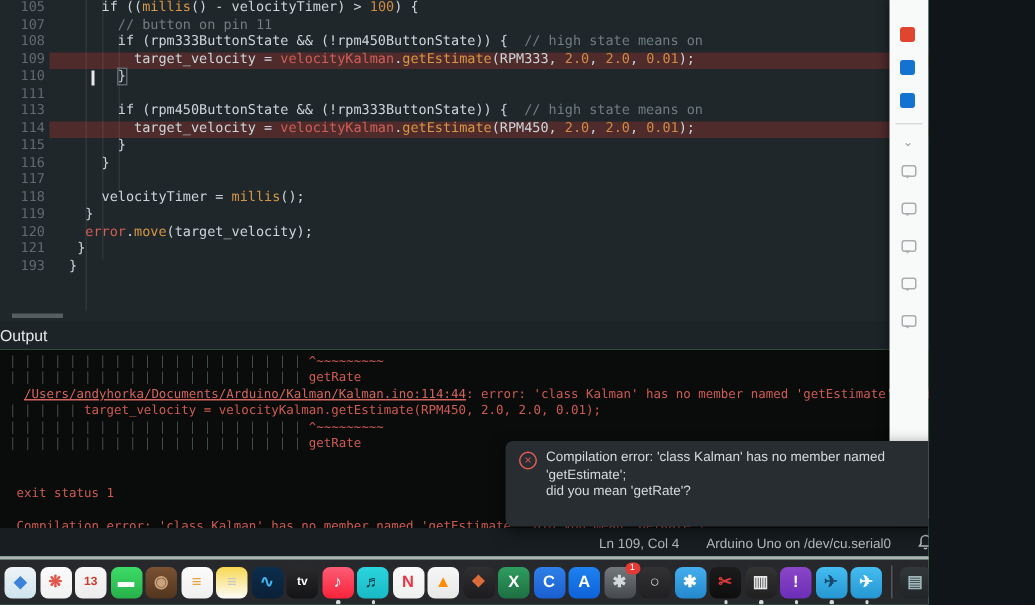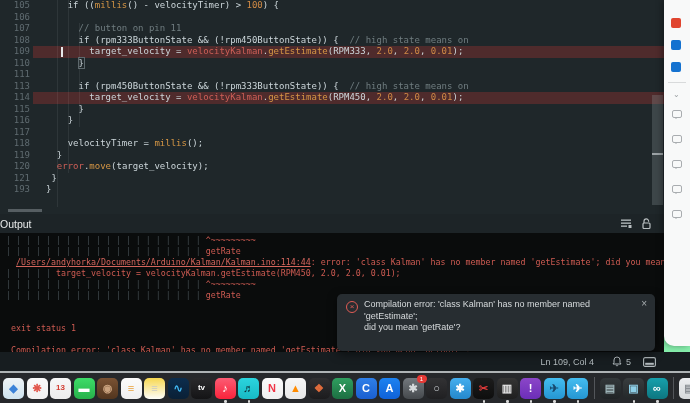--- a/index.html
+++ b/index.html
@@ -1,16 +1,16 @@
 <!DOCTYPE html>
 <html><head>
 <meta charset="utf-8">
 <style>
   html,body{margin:0;padding:0;background:#10151a;}
-  .screen{position:relative;width:690px;height:403px;overflow:hidden;background:#86efac;
+  .screen{position:relative;width:619px;height:403px;overflow:hidden;background:#86efac;
           font-family:"Liberation Sans",sans-serif;}
   
   .editor{position:absolute;left:0;top:0;width:664px;height:214px;background:#1f272a;overflow:hidden;}
   .crow{position:relative;height:11.5px;line-height:11.5px;white-space:pre;
         font-family:"DejaVu Sans Mono",monospace;font-size:9px;}
   .crow.hl::after{content:'';position:absolute;left:33px;right:0;top:0;bottom:0;background:#4f2b2c;z-index:0;}
   .ln{position:relative;z-index:1;display:inline-block;width:30px;text-align:right;color:#5f6b70;}
   .code{position:relative;z-index:1;display:inline-block;padding-left:16px;color:#ccd6da;}
   .tok-d{color:#ccd6da}.tok-c{color:#707d80}.tok-fn{color:#d79745}.tok-num{color:#d08a45}
   .tok-obj{color:#ce5f57}
@@ -68,21 +68,20 @@
   svg{display:block;}
 </style>
 </head>
 <body>
 
 <div class="screen">
 
   <div class="editor">
     <div>
         <div class="crow"><span class="ln">105</span><span class="code"><span class="tok-d">    if ((</span><span class="tok-fn">millis</span><span class="tok-d">() - velocityTimer) &gt; </span><span class="tok-num">100</span><span class="tok-d">) {</span></span></div>
-        <div class="crow"><span class="ln">106</span><span class="code"></span></div>
         <div class="crow"><span class="ln">107</span><span class="code"><span class="tok-c">      // button on pin 11</span></span></div>
         <div class="crow"><span class="ln">108</span><span class="code"><span class="tok-d">      if (rpm333ButtonState &amp;&amp; (!rpm450ButtonState)) {  </span><span class="tok-c">// high state means on</span></span></div>
         <div class="crow hl"><span class="ln">109</span><span class="code"><span class="tok-d">        target_velocity = </span><span class="tok-obj">velocityKalman</span><span class="tok-d">.</span><span class="tok-fn">getEstimate</span><span class="tok-d">(RPM333, </span><span class="tok-num">2.0</span><span class="tok-d">, </span><span class="tok-num">2.0</span><span class="tok-d">, </span><span class="tok-num">0.01</span><span class="tok-d">);</span></span></div>
         <div class="crow"><span class="ln">110</span><span class="code"><span class="tok-d">      </span><span class="tok-box">}</span></span></div>
         <div class="crow"><span class="ln">111</span><span class="code"></span></div>
         <div class="crow"><span class="ln">113</span><span class="code"><span class="tok-d">      if (rpm450ButtonState &amp;&amp; (!rpm333ButtonState)) {  </span><span class="tok-c">// high state means on</span></span></div>
         <div class="crow hl"><span class="ln">114</span><span class="code"><span class="tok-d">        target_velocity = </span><span class="tok-obj">velocityKalman</span><span class="tok-d">.</span><span class="tok-fn">getEstimate</span><span class="tok-d">(RPM450, </span><span class="tok-num">2.0</span><span class="tok-d">, </span><span class="tok-num">2.0</span><span class="tok-d">, </span><span class="tok-num">0.01</span><span class="tok-d">);</span></span></div>
         <div class="crow"><span class="ln">115</span><span class="code"><span class="tok-d">      }</span></span></div>
         <div class="crow"><span class="ln">116</span><span class="code"><span class="tok-d">    }</span></span></div>
         <div class="crow"><span class="ln">117</span><span class="code"></span></div>
@@ -139,20 +138,21 @@
     <div class="toast-x-icon">×</div>
     <div class="toast-msg">
       <span>Compilation error: 'class Kalman' has no member named 'getEstimate';</span><br>
       <span>did you mean 'getRate'?</span>
     </div>
     <div class="toast-close">×</div>
   </div>
 
   <div class="statusbar">
     <span class="sb-item">Ln 109, Col 4</span>
+    <span class="sb-item">Arduino Uno on /dev/cu.serial0</span>
     <span class="sb-icons">
       <span>
         <svg width="10" height="11" viewBox="0 0 10 11">
           <path d="M5 1 A3 3 0 0 1 8 4 V6.5 L9 8 H1 L2 6.5 V4 A3 3 0 0 1 5 1 Z" fill="none" stroke="#b2babd" stroke-width="1"></path>
           <path d="M4 9.2 A1.1 1.1 0 0 0 6 9.2" fill="none" stroke="#b2babd" stroke-width="1"></path>
         </svg>
       </span>
       <span>5</span>
       <span style="margin-left:8px">
         <svg width="13" height="10" viewBox="0 0 13 10">

